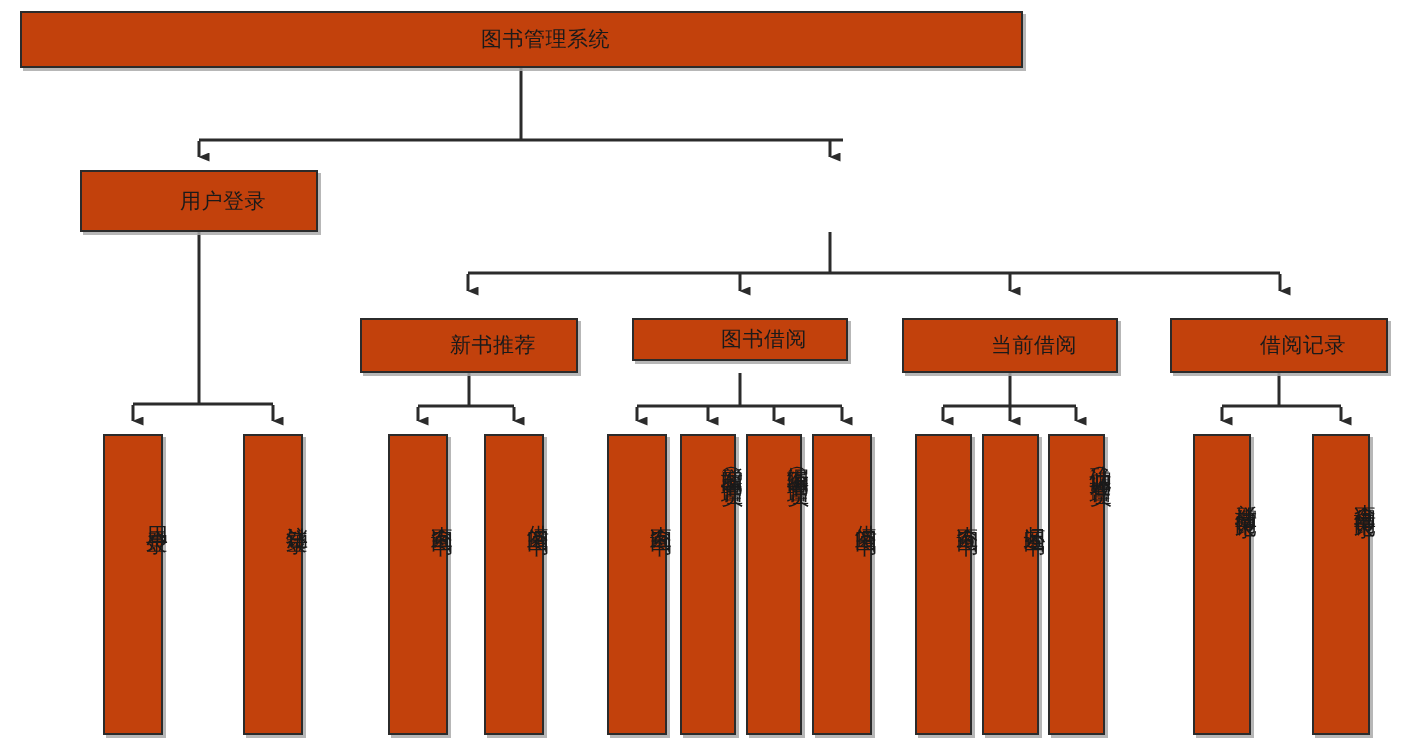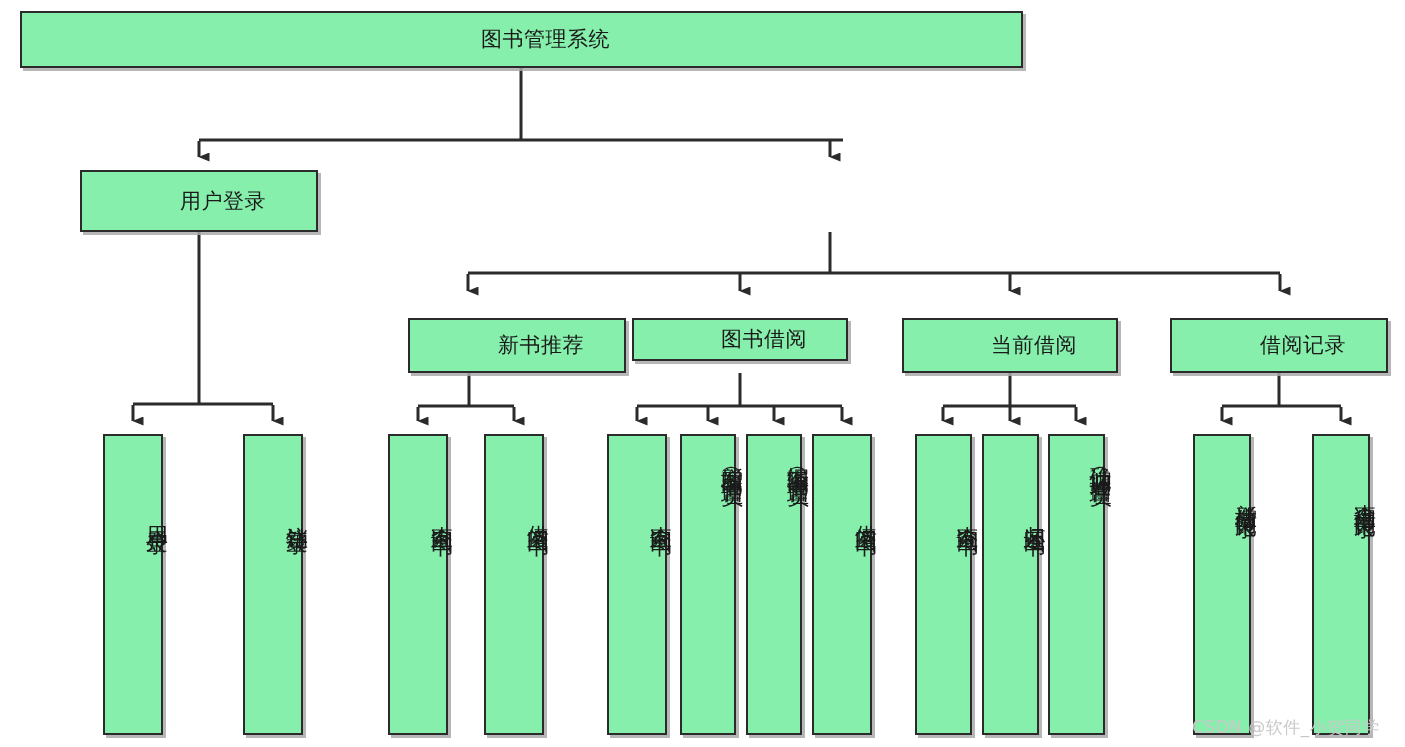--- a/index.html
+++ b/index.html
@@ -19,21 +19,21 @@
     position: absolute;
     left: 0;
     top: 0;
     width: 1405px;
     height: 747px;
     pointer-events: none;
   }
   .node {
     position: absolute;
     box-sizing: border-box;
-    background: #86efac;
+    background: #c2410c;
     border: 2.5px solid #2b2b2b;
     box-shadow: 3px 3px 0 0 rgba(170,170,170,0.85);
     display: flex;
     align-items: center;
     justify-content: center;
     color: #1a1a1a;
     padding-left: 48px;
   }
   .node .lbl {
     display: block;
@@ -126,21 +126,21 @@
   </svg>
 
   <div class="node horiz" id="n-root" style="left: 20px; top: 11px; width: 1003px; height: 57px;">
     <span class="lbl">图书管理系统</span>
   </div>
 
   <div class="node horiz" id="n-l2-0" style="left: 80px; top: 170px; width: 238px; height: 62px;">
     <span class="lbl">用户登录</span>
   </div>
 
-  <div class="node horiz" id="n-l3-0" style="left: 360px; top: 318px; width: 218px; height: 55px; margin-left: 48px;">
+  <div class="node horiz" id="n-l3-0" style="left: 360px; top: 318px; width: 218px; height: 55px;">
     <span class="lbl">新书推荐</span>
   </div>
   <div class="node horiz" id="n-l3-1" style="left: 632px; top: 318px; width: 216px; height: 43px;">
     <span class="lbl">图书借阅</span>
   </div>
   <div class="node horiz" id="n-l3-2" style="left: 902px; top: 318px; width: 216px; height: 55px;">
     <span class="lbl">当前借阅</span>
   </div>
   <div class="node horiz" id="n-l3-3" style="left: 1170px; top: 318px; width: 218px; height: 55px;">
     <span class="lbl">借阅记录</span>
@@ -179,15 +179,14 @@
   <div class="node vert pad-top" id="n-lf-10" style="left: 1048px; top: 434px; width: 57px; height: 301px;">
     <span class="lbl">确认归还（管理员）</span>
   </div>
   <div class="node vert pad-small" id="n-lf-11" style="left: 1193px; top: 434px; width: 58px; height: 301px;">
     <span class="lbl">新增借阅记录</span>
   </div>
   <div class="node vert pad-small" id="n-lf-12" style="left: 1312px; top: 434px; width: 58px; height: 301px;">
     <span class="lbl">查询借阅记录</span>
   </div>
 
-  <div class="watermark" style="left: 1192px; top: 716px; color: rgb(201, 201, 201);">CSDN @软件_小贺同学</div>
 
 </div>
 
 </body></html>

